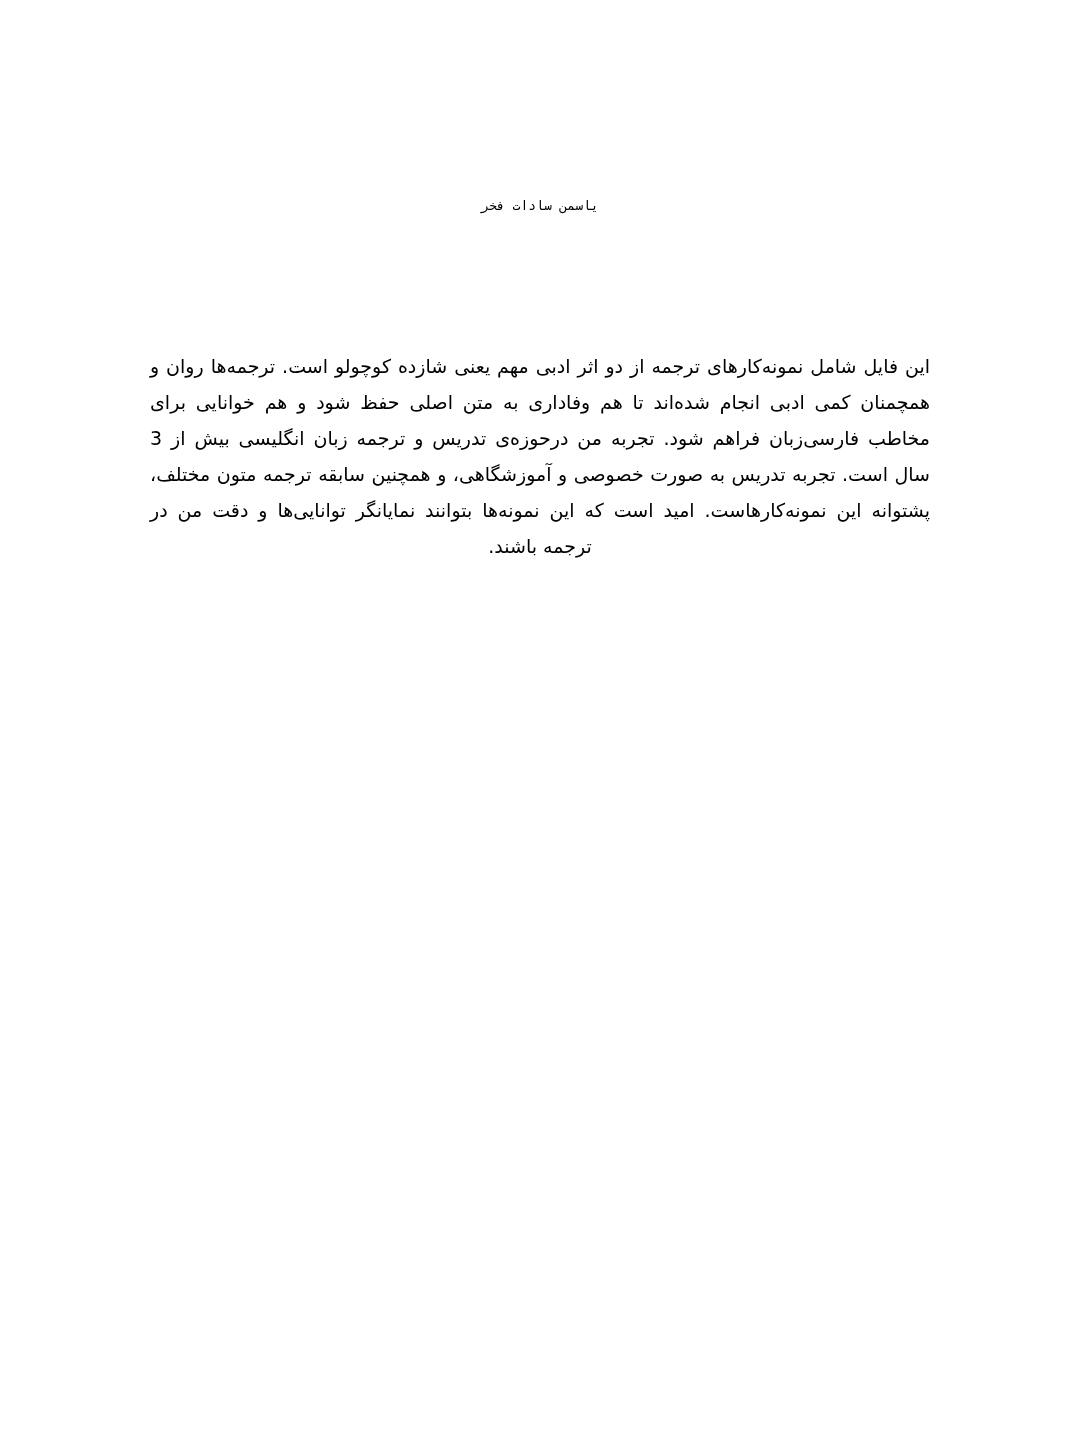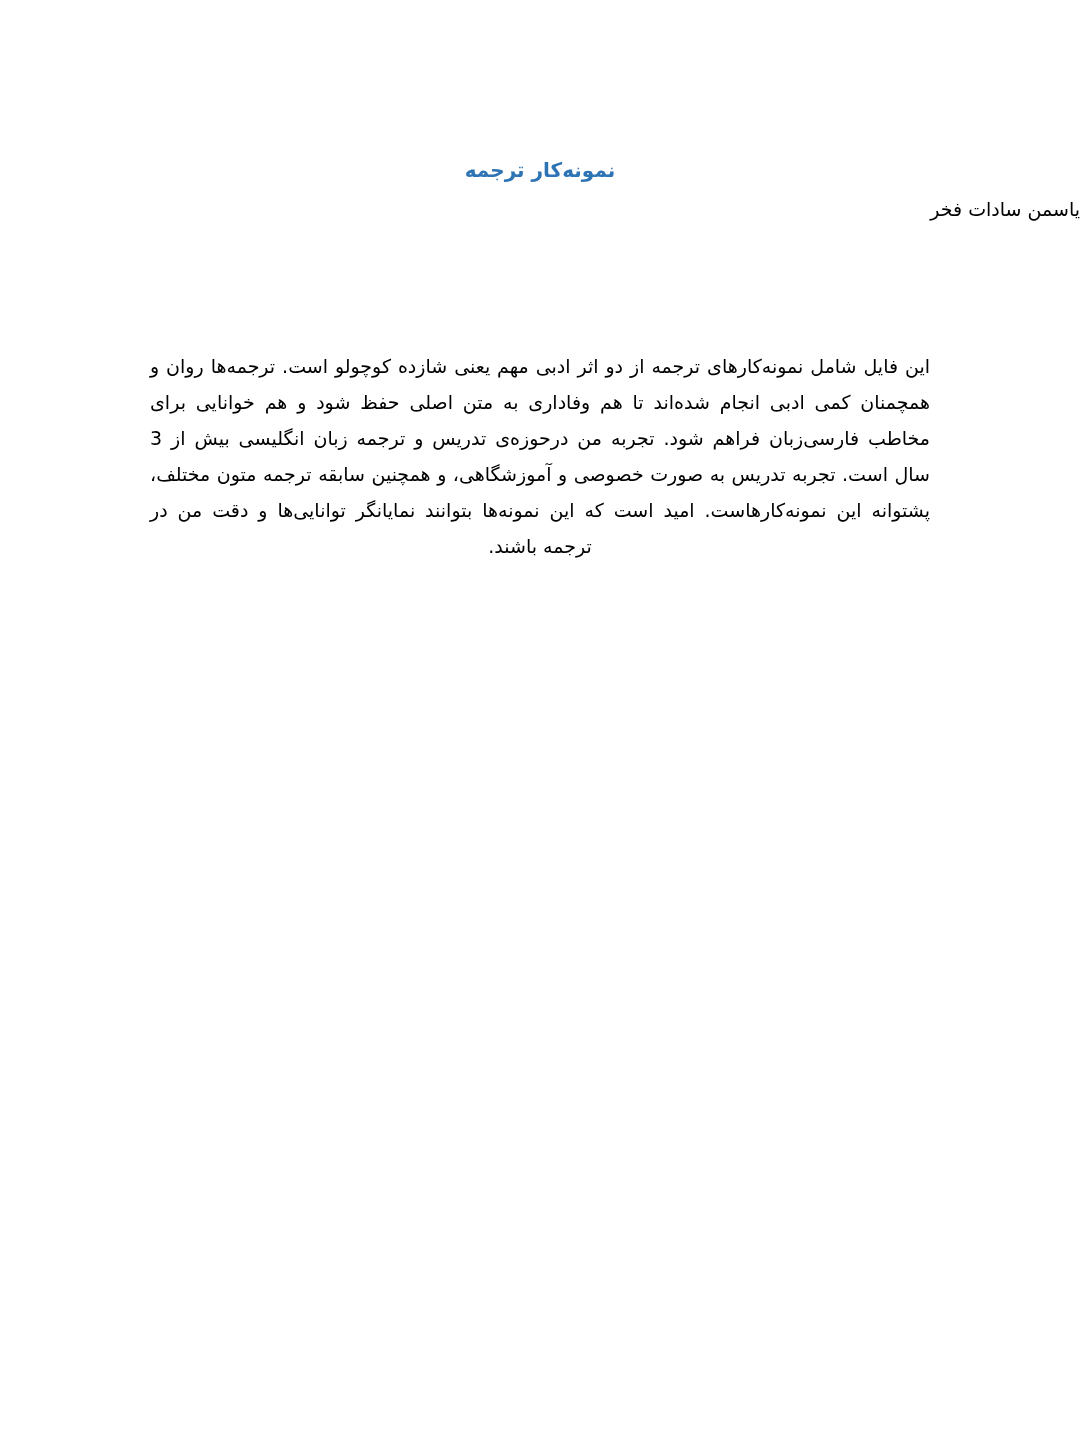--- a/index.html
+++ b/index.html
@@ -26,43 +26,44 @@
     font-size: 20px;
     font-weight: 700;
     direction: rtl;
     letter-spacing: 0;
   }
   .doc-author {
     position: absolute;
     top: 198px;
     left: 0;
     right: 0;
+    text-align: center;
     color: #000000;
-    font-size: 19px;
+    font-size: 13px;
     font-weight: 400;
     direction: rtl;
+    font-family: Liberation Mono, monospace;
   }
   .body-block {
     position: absolute;
     top: 348px;
     right: 150px;
     width: 780px;
     direction: rtl;
     text-align: justify;
     text-align-last: center;
     color: #000000;
     font-size: 19px;
     line-height: 36px;
     font-weight: 400;
   }
 </style>
 </head>
 <body>
 
 <div class="page">
 
-  <div class="doc-title">نمونه‌کار ترجمه</div>
 
   <div class="doc-author">یاسمن سادات فخر</div>
 
   <div class="body-block">این فایل شامل نمونه‌کارهای ترجمه از دو اثر ادبی مهم یعنی شازده کوچولو است. ترجمه‌ها روان و همچمنان کمی ادبی انجام شده‌اند تا هم وفاداری به متن اصلی حفظ شود و هم خوانایی برای مخاطب فارسی‌زبان فراهم شود. تجربه من درحوزه‌ی تدریس و ترجمه زبان انگلیسی  بیش از 3 سال است. تجربه تدریس به صورت خصوصی و آموزشگاهی، و همچنین سابقه ترجمه متون مختلف، پشتوانه این نمونه‌کارهاست. امید است که این نمونه‌ها بتوانند نمایانگر توانایی‌ها و دقت من در ترجمه باشند.</div>
 
 </div>
 
 </body></html>

